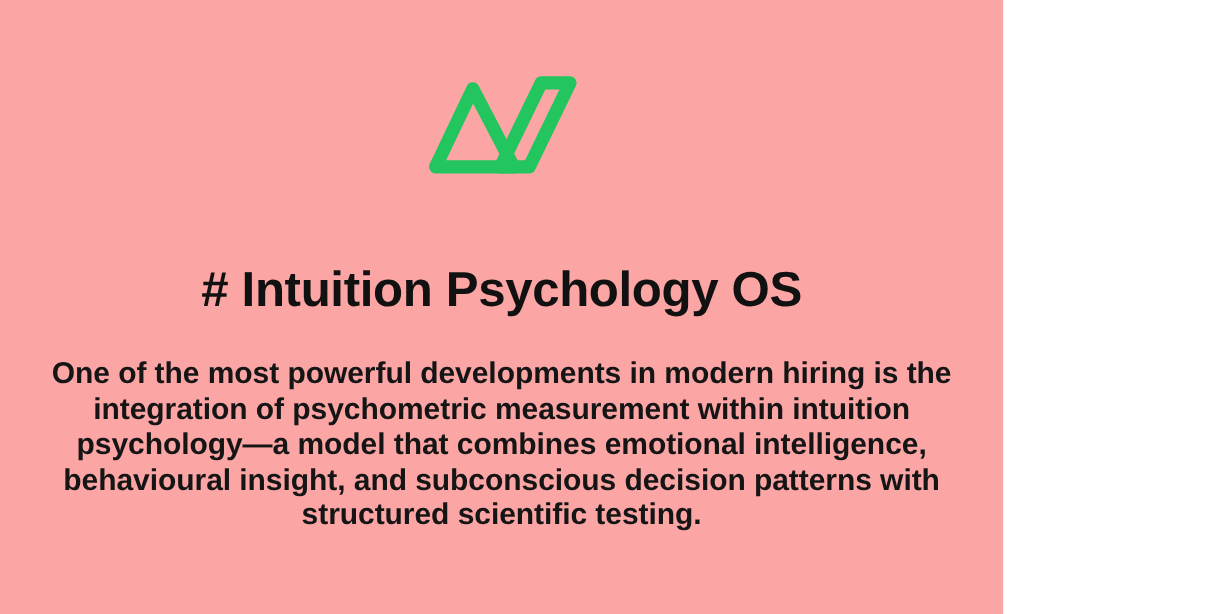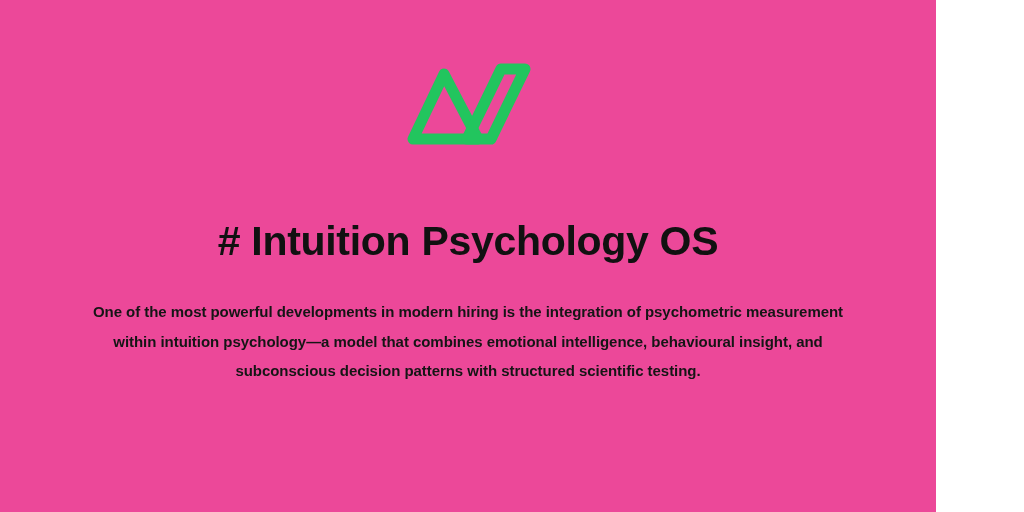--- a/index.html
+++ b/index.html
@@ -10,23 +10,23 @@
   body {
     width: 1024px;
     height: 512px;
     background: #ffffff;
     font-family: "Liberation Sans", "DejaVu Sans", sans-serif;
     overflow: hidden;
   }
 
   .page {
     position: relative;
-    width: 936px;
+    width: 836px;
     height: 512px;
-    background: #ec4899;
+    background: #fca5a5;
     display: flex;
     flex-direction: column;
     align-items: center;
   }
 
   
   .logo-block {
     margin-top: 56px;
     width: 140px;
     height: 96px;
@@ -53,21 +53,21 @@
     text-align: center;
     white-space: nowrap;
   }
 
   
   .lede {
     margin: 0;
     padding: 0;
     margin-top: 32px;
     width: 762px;
-    font-size: 15px;
+    font-size: 25px;
     font-weight: 700;
     line-height: 29.5px;
     letter-spacing: -0.05px;
     color: #151515;
     text-align: center;
   }
 </style>
 </head>
 <body>
 

